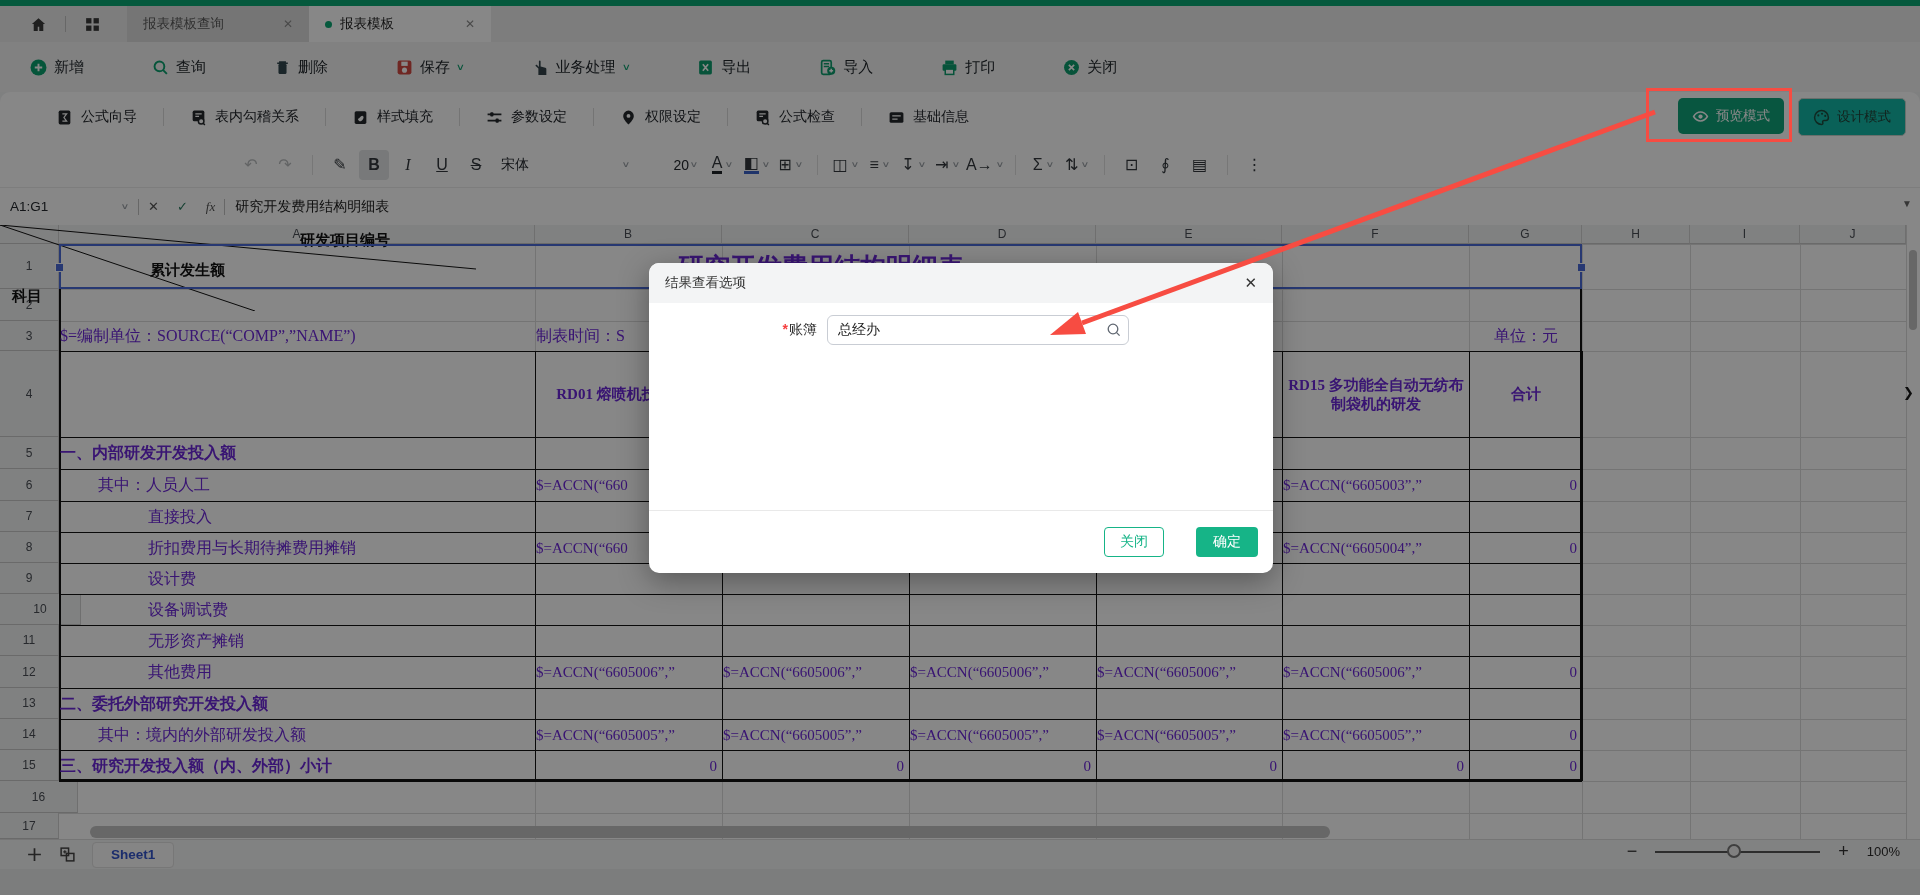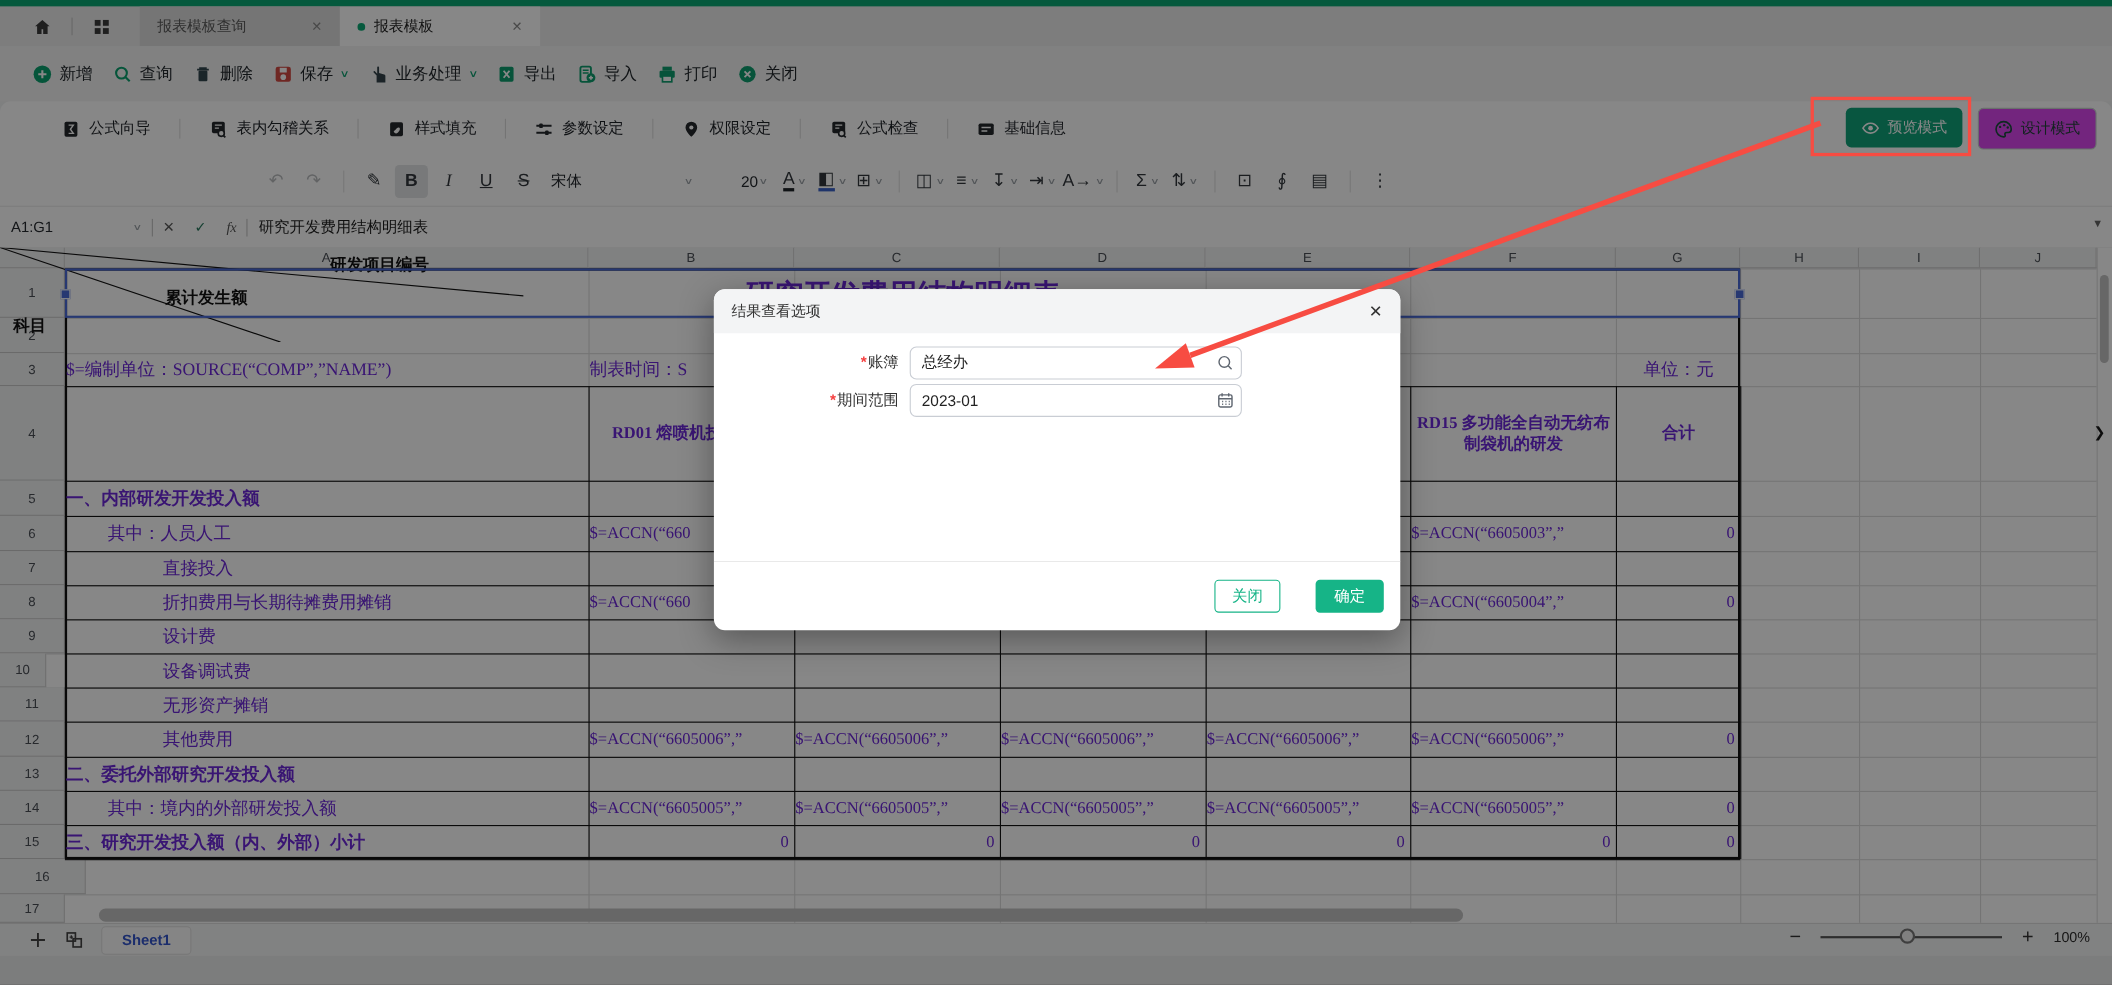--- a/index.html
+++ b/index.html
@@ -14,33 +14,33 @@
   #topstrip{left:0;top:0;width:100%;height:6px;background:#0aa873;}
   #tabbar{left:0;top:6px;width:100%;height:36px;background:#ececec;display:flex;align-items:stretch;}
   #tabbar .sysicons{display:flex;align-items:center;gap:18px;padding:0 26px 0 30px;}
   .vsep{width:1px;height:16px;background:#c3c3c3;}
   .tab{display:flex;align-items:center;gap:8px;padding:0 16px;font-size:13.5px;color:#5a5a5a;background:#dedede;min-width:150px;}
   .tab.active{background:#ffffff;color:#1f1f1f;}
   .tab .dot{width:7px;height:7px;border-radius:50%;background:#0aa873;}
   .tab .x{color:#8b8b8b;font-size:12px;margin-left:auto;}
 
   
-  #toolbar1{left:0;top:42px;width:100%;height:50px;background:#f3f4f4;display:flex;align-items:center;gap:19px;padding-left:30px;box-sizing:border-box;}
+  #toolbar1{left:0;top:42px;width:100%;height:50px;background:#f3f4f4;display:flex;align-items:center;gap:68px;padding-left:30px;box-sizing:border-box;}
   .tb1item{display:flex;align-items:center;gap:7px;font-size:15px;color:#23282d;cursor:pointer;}
   .caret{font-size:9px;color:#0e9e6e;transform:scaleX(1.4);}
 
   
   #card{left:0;top:92px;width:100%;height:747px;background:#ffffff;border-radius:10px 10px 0 0;}
   #toolbar2{left:0;top:92px;width:100%;height:50px;display:flex;align-items:center;padding-left:30px;box-sizing:border-box;}
   .tb2item{display:flex;align-items:center;gap:8px;font-size:14px;color:#1e2227;padding:0 26px;cursor:pointer;}
   .tb2div{width:1px;height:18px;background:#dcdcdc;}
   #modebtns{position:absolute;right:14px;top:98px;display:flex;gap:14px;}
   .modebtn{height:36px;display:flex;align-items:center;gap:7px;border-radius:5px;font-size:13.5px;padding:0 14px;cursor:pointer;}
   .modebtn.primary{background:#10a37a;color:#fff;}
-  .modebtn.ghost{background:#d946ef;color:#23433a;border:1px solid #c6d2cc;}
+  .modebtn.ghost{background:#14b8a6;color:#23433a;border:1px solid #c6d2cc;}
 
   
   #formatbar{left:0;top:142px;width:100%;height:46px;display:flex;align-items:center;gap:4px;padding-left:236px;box-sizing:border-box;border-bottom:1px solid #ececec;font-size:16px;color:#33383d;}
   .fbtn{min-width:30px;height:30px;display:flex;align-items:center;justify-content:center;border-radius:4px;gap:2px;cursor:pointer;}
   .fbtn.disabled{color:#b9bcbe;}
   .fbtn.active{background:#e2e4e6;}
   .fbtn .g{line-height:1;}
   .g.b{font-weight:bold;}
   .g.i{font-style:italic;font-family:"Liberation Serif",serif;}
   .g.u{text-decoration:underline;}
@@ -485,21 +485,21 @@
       <div class="hcell" style="left: 1800px; top: 0px; width: 106px; height: 19px;">J</div>
       <div class="hcell" style="left: 0px; top: 19px; width: 59px; height: 45px;">1</div>
       <div class="hcell" style="left: 0px; top: 64px; width: 59px; height: 32px;">2</div>
       <div class="hcell" style="left: 0px; top: 96px; width: 59px; height: 30px;">3</div>
       <div class="hcell" style="left: 0px; top: 126px; width: 59px; height: 86px;">4</div>
       <div class="hcell" style="left: 0px; top: 212px; width: 59px; height: 32px;">5</div>
       <div class="hcell" style="left: 0px; top: 244px; width: 59px; height: 32px;">6</div>
       <div class="hcell" style="left: 0px; top: 276px; width: 59px; height: 31px;">7</div>
       <div class="hcell" style="left: 0px; top: 307px; width: 59px; height: 31px;">8</div>
       <div class="hcell" style="left: 0px; top: 338px; width: 59px; height: 31px;">9</div>
-      <div class="hcell" style="left: 0px; top: 369px; width: 42px; height: 31px;">10</div>
+      <div class="hcell" style="left: 0px; top: 369px; width: 81px; height: 31px;">10</div>
       <div class="hcell" style="left: 0px; top: 400px; width: 59px; height: 31px;">11</div>
       <div class="hcell" style="left: 0px; top: 431px; width: 59px; height: 32px;">12</div>
       <div class="hcell" style="left: 0px; top: 463px; width: 59px; height: 31px;">13</div>
       <div class="hcell" style="left: 0px; top: 494px; width: 59px; height: 31px;">14</div>
       <div class="hcell" style="left: 0px; top: 525px; width: 59px; height: 31px;">15</div>
       <div class="hcell" style="left: 0px; top: 556px; width: 78px; height: 32px;">16</div>
       <div class="hcell" style="left: 0px; top: 588px; width: 59px; height: 26px;">17</div>
       <div>
         <div class="bline" style="left: 59px; top: 126px; width: 1px; height: 430px;"></div>
         <div class="bline" style="left: 535px; top: 126px; width: 1px; height: 430px;"></div>
@@ -623,33 +623,20 @@
       <div class="dlg-inputwrap">
         <input readonly="" value="总经办" style="">
         <span class="inp-ico">
             <svg viewBox="0 0 16 16">
               <circle cx="7" cy="7" r="4.8" fill="none" stroke="#5f6670" stroke-width="1.3"></circle>
               <path d="M10.6 10.6l3 3" stroke="#5f6670" stroke-width="1.3"></path>
             </svg>
           </span>
       </div>
     </div>
-    <div class="dlg-row" style="top:86px;">
-      <div class="dlg-label"><span class="req">*</span><span>期间范围</span></div>
-      <div class="dlg-inputwrap">
-        <input readonly="" value="2023-01" style="">
-        <span class="inp-ico">
-            <svg viewBox="0 0 16 16" fill="none" stroke="#5f6670" stroke-width="1.3">
-              <rect x="2" y="3" width="12" height="11" rx="1.5"></rect>
-              <path d="M2 6.5h12M5 1.5v3M11 1.5v3"></path>
-              <path d="M5 9h1M8 9h1M11 9h1M5 11.5h1M8 11.5h1M11 11.5h1" stroke-width="1.5"></path>
-            </svg>
-          </span>
-      </div>
-    </div>
     <div id="dlg-footer">
       <div class="dlg-btn" id="btn-close">关闭</div>
       <div class="dlg-btn" id="btn-ok">确定</div>
     </div>
   </div>
 
   <div class="abs" id="ann-box"></div>
   <svg class="abs" id="ann-arrow" viewBox="0 0 1920 895">
     <line x1="1655" y1="112" x2="1082" y2="323" stroke="#f74c42" stroke-width="5"></line>
     <polygon points="1050,335 1086,334 1078,312" fill="#f74c42"></polygon>

